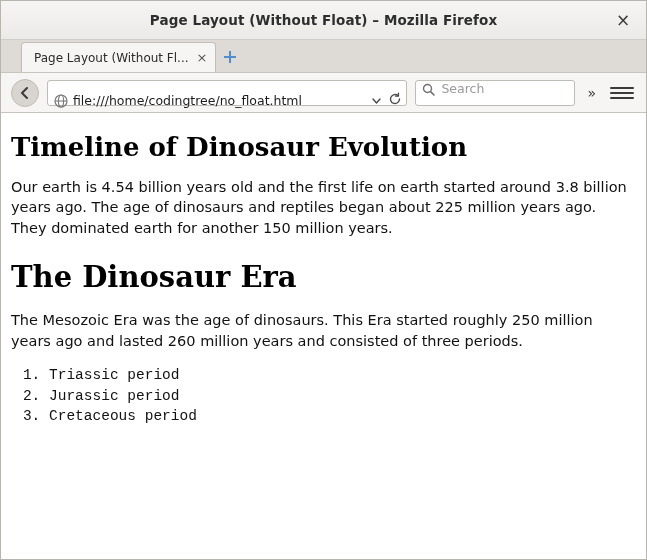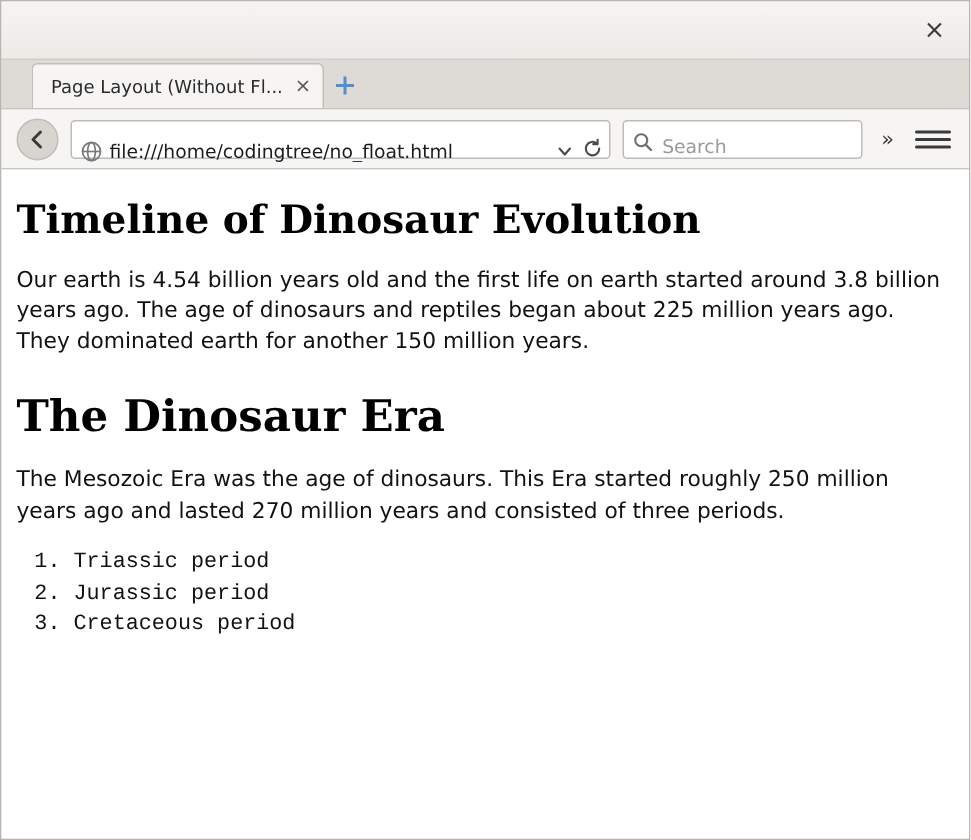--- a/index.html
+++ b/index.html
@@ -166,21 +166,21 @@
     flex: 0 0 auto;
     padding-left: 4px;
   }
   .searchbar {
     flex: 0 0 160px;
     height: 26px;
     background: #ffffff;
     border: 1px solid #bfbcb6;
     border-radius: 3px;
     display: flex;
-    align-items: flex-end;
+    align-items: flex-start;
     padding: 0 6px;
     box-sizing: border-box;
   }
   .search-placeholder {
     font-size: 12.5px;
     color: #9a9a9a;
     margin-left: 6px;
   }
   .chevrons {
     flex: 0 0 auto;
@@ -245,20 +245,21 @@
   .content ol li {
     margin: 0;
   }
 </style>
 </head>
 <body>
 
 <div class="window">
 
   <div class="titlebar">
+    <div class="titlebar-title">Page Layout (Without Float) – Mozilla Firefox</div>
     <div class="close-btn">×</div>
   </div>
 
   <div class="tabstrip">
     <div class="tab">
       <span class="tab-label">Page Layout (Without Fl...</span>
       <span class="tab-close">×</span>
     </div>
     <div class="newtab">
       <svg width="14" height="14" viewBox="0 0 14 14">
@@ -315,21 +316,21 @@
       <span></span>
         <span></span>
         <span></span>
     </div>
   </div>
 
   <div class="content">
     <h1>Timeline of Dinosaur Evolution</h1>
     <p>Our earth is 4.54 billion years old and the first life on earth started around 3.8 billion years ago. The age of dinosaurs and reptiles began about 225 million years ago. They dominated earth for another 150 million years.</p>
     <h1 class="h1-second">The Dinosaur Era</h1>
-    <p>The Mesozoic Era was the age of dinosaurs. This Era started roughly 250 million years ago and lasted 270 million years and consisted of three periods.</p>
+    <p>The Mesozoic Era was the age of dinosaurs. This Era started roughly 250 million years ago and lasted 260 million years and consisted of three periods.</p>
     <ol>
       <li>Triassic period</li>
       <li>Jurassic period</li>
       <li>Cretaceous period</li>
     </ol>
   </div>
 
 </div>
 
 </body></html>

